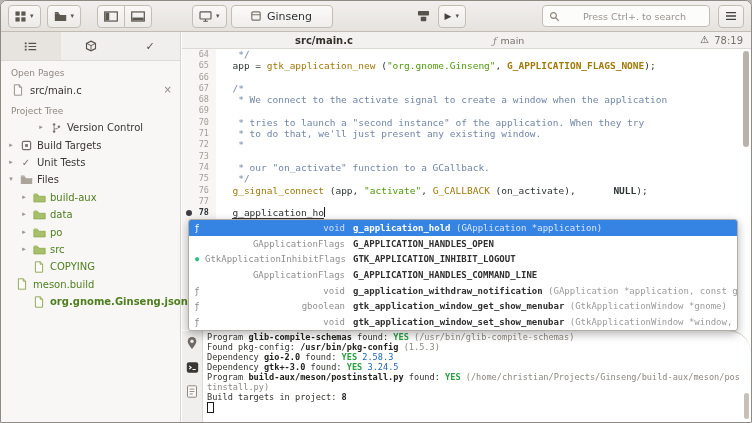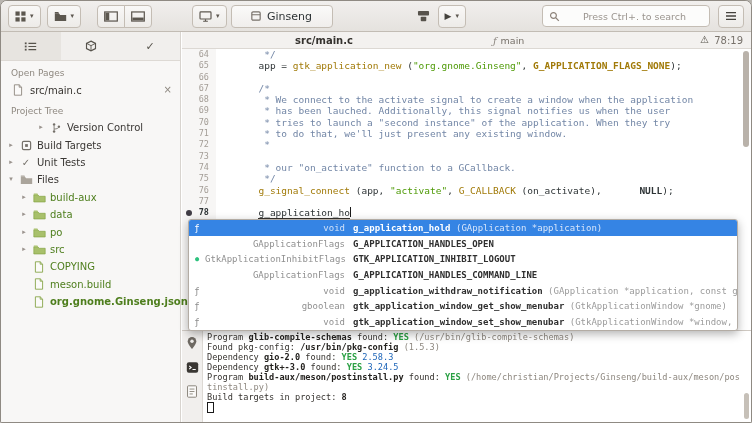--- a/index.html
+++ b/index.html
@@ -49,21 +49,21 @@
   .sp105{width:105px;flex:none;}
   .sp155{width:140px;flex:none;}
   .tab-title{font-weight:bold;font-size:10px;color:#35322e;}
   .ctx{display:flex;align-items:center;gap:4px;color:#77716a;font-size:9.5px;}
   .fico{font-family:"DejaVu Serif",serif;font-style:italic;color:#8d8780;font-size:10px;}
   .warn{color:#5b5850;font-size:10px;line-height:1;}
   .pos{width:34px;text-align:right;color:#77716a;font-size:10px;}
   .gutter-bg{position:absolute;left:0;top:17px;width:34px;bottom:92px;background:#f7f6f5;}
   .editor{position:absolute;left:0;top:17px;right:0;bottom:92px;overflow:hidden;
     font-family:"DejaVu Sans Mono","Liberation Mono",monospace;font-size:9.5px;}
-  .crow{display:flex;height:11.3px;line-height:11.3px;gap:26px;}
+  .crow{display:flex;height:11.3px;line-height:11.3px;}
   .ln{width:34px;flex:none;box-sizing:border-box;background:#f7f6f5;color:#a39d96;font-size:8.5px;
     text-align:right;padding-right:7px;position:relative;}
   .ln.cur{color:#2e3436;font-weight:bold;}
   .diag{position:absolute;left:4px;top:2.5px;width:6px;height:6px;border-radius:50%;background:#403c44;}
   .code{white-space:pre;padding-left:5px;color:#2e3436;}
   .code .c{color:#7286a6;}
   .code .s{color:#4e9a06;}
   .code .f{color:#a17a08;}
   .code .k{color:#a17a08;font-weight:bold;}
   .code .b{font-weight:bold;margin-left:32px;}
@@ -310,21 +310,21 @@
         <div class="tree-row" style="padding-left: 19px;">
           <span class="expander"></span>
           <span class="tree-icon">
             <svg width="10" height="12" viewBox="0 0 12 15">
               <path d="M1.5 1h6l3 3v10h-9z" fill="#fbfaf9" stroke="#85a445" stroke-width="1.1"></path>
               <path d="M7.5 1v3h3" fill="none" stroke="#85a445" stroke-width="1.1"></path>
             </svg>
           </span>
           <span class="tree-label green">COPYING</span>
         </div>
-        <div class="tree-row" style="padding-left: 19px;">
+        <div class="tree-row" style="padding-left: 2px;">
           <span class="expander"></span>
           <span class="tree-icon">
             <svg width="10" height="12" viewBox="0 0 12 15">
               <path d="M1.5 1h6l3 3v10h-9z" fill="#fbfaf9" stroke="#85a445" stroke-width="1.1"></path>
               <path d="M7.5 1v3h3" fill="none" stroke="#85a445" stroke-width="1.1"></path>
             </svg>
           </span>
           <span class="tree-label green">meson.build</span>
         </div>
         <div class="tree-row" style="padding-left: 19px; font-weight: bold;">
@@ -370,21 +370,20 @@
         <div class="crow">
           <span class="ln"><span>67</span></span>
           <span class="code"><span class="c">  /*</span></span>
         </div>
         <div class="crow">
           <span class="ln"><span>68</span></span>
           <span class="code"><span class="c">   * We connect to the activate signal to create a window when the application</span></span>
         </div>
         <div class="crow">
           <span class="ln"><span>69</span></span>
-          <span class="code"><span class="c">   * has been lauched. Additionally, this signal notifies us when the user</span></span>
         </div>
         <div class="crow">
           <span class="ln"><span>70</span></span>
           <span class="code"><span class="c">   * tries to launch a "second instance" of the application. When they try</span></span>
         </div>
         <div class="crow">
           <span class="ln"><span>71</span></span>
           <span class="code"><span class="c">   * to do that, we'll just present any existing window.</span></span>
         </div>
         <div class="crow">
@@ -419,21 +418,21 @@
         <div class="prow sel"><span class="picon">ƒ</span><span class="ptype">void</span><span class="pname">g_application_hold</span><span class="pparams"> (GApplication *application)</span></div>
         <div class="prow"><span class="picon"></span><span class="ptype">GApplicationFlags</span><span class="pname">G_APPLICATION_HANDLES_OPEN</span><span class="pparams"></span></div>
         <div class="prow"><span class="picon enum">●</span><span class="ptype">GtkApplicationInhibitFlags</span><span class="pname">GTK_APPLICATION_INHIBIT_LOGOUT</span><span class="pparams"></span></div>
         <div class="prow"><span class="picon"></span><span class="ptype">GApplicationFlags</span><span class="pname">G_APPLICATION_HANDLES_COMMAND_LINE</span><span class="pparams"></span></div>
         <div class="prow"><span class="picon">ƒ</span><span class="ptype">void</span><span class="pname">g_application_withdraw_notification</span><span class="pparams"> (GApplication *application, const gchar *id)</span></div>
         <div class="prow"><span class="picon">ƒ</span><span class="ptype">gboolean</span><span class="pname">gtk_application_window_get_show_menubar</span><span class="pparams"> (GtkApplicationWindow *gnome)</span></div>
         <div class="prow"><span class="picon">ƒ</span><span class="ptype">void</span><span class="pname">gtk_application_window_set_show_menubar</span><span class="pparams"> (GtkApplicationWindow *window, gboolean show_menubar)</span></div>
       </div>
     <div class="vthumb"></div>
 
-    <div class="bottom" style="position:absolute;">
+    <div class="bottom" style="position:absolute;border-radius:23px;">
       <div class="strip">
         <div>
             <svg width="12" height="14" viewBox="0 0 14 16">
               <path d="M7 1a5 5 0 0 1 5 5c0 3.6-5 9-5 9S2 9.6 2 6a5 5 0 0 1 5-5z" fill="#6f6a63"></path>
               <circle cx="7" cy="6" r="2" fill="#f1efed"></circle>
             </svg>
           </div>
         <div>
             <svg width="13" height="13" viewBox="0 0 16 16">
               <rect x="1" y="1.5" width="14" height="13" rx="2.5" fill="#3a3733"></rect>

